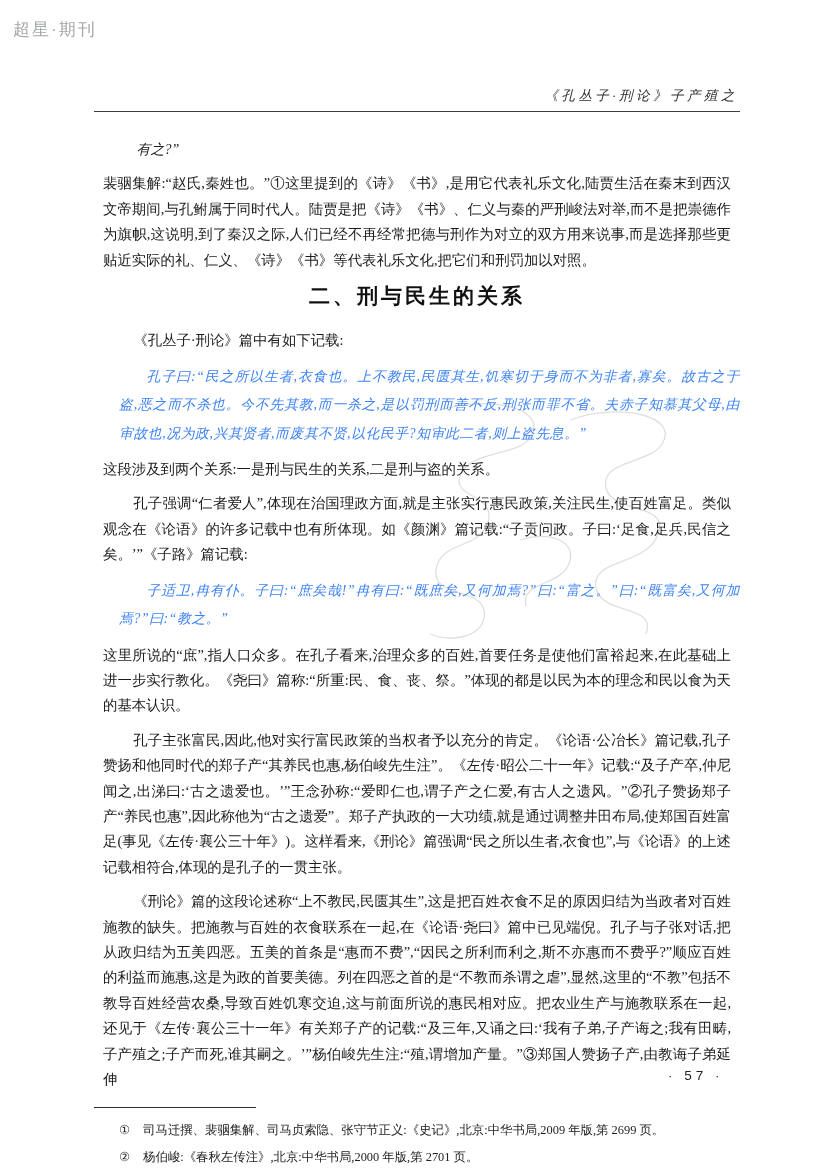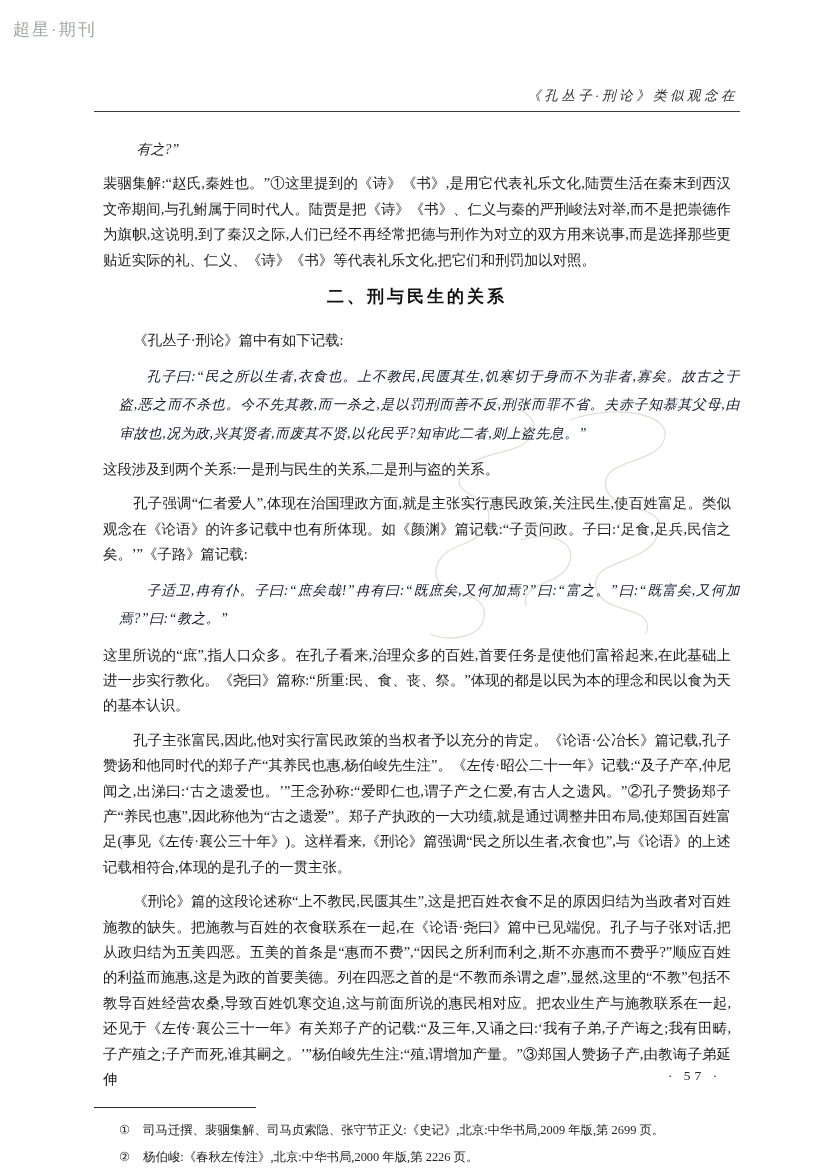--- a/index.html
+++ b/index.html
@@ -52,59 +52,59 @@
 
   p.quote-tail {
     text-indent:2.4em;
     font-style:italic; font-size:14px;
     color:#222;
   }
 
   .section-heading {
     margin:11px 0 19px 0;
     text-align:center; text-indent:0;
-    font-size:17px; font-weight:bold;
+    font-size:21px; font-weight:bold;
     letter-spacing:3px; color:#111;
   }
 
   p.quote {
     margin:2px 0 2px 25px;
     font-style:italic;
     font-size:13.8px; line-height:28.4px;
     letter-spacing:0.6px;
-    text-indent:2em; color:#0f172a;
+    text-indent:2em; color:#3b82f6;
   }
 
   .footnote-rule {
     width:162px; height:0;
     border-top:1.8px solid #2e2e2e;
     margin:15px 0 9px 0;
   }
   .footnotes {
     list-style:none; margin:0; padding:0;
     font-size:12.4px; line-height:26.5px; color:#222;
   }
   .footnote { display:flex; padding-left:25px; }
   .fn-marker { flex:0 0 auto; margin-right:13px; }
   .fn-text { flex:1 1 auto; }
 
   .page-number {
     position:absolute; top:1068px; left:668px;
     font-size:13.5px; letter-spacing:4px; color:#222;
-    font-family:Liberation Serif, serif;
+    font-family:Liberation Sans, sans-serif;
   }
 </style>
 </head>
 <body>
 
 <div class="page">
 
   <div class="brand">超星·期刊</div>
 
-  <div class="running-head">《孔丛子·刑论》类似观念在</div>
+  <div class="running-head">《孔丛子·刑论》子产殖之</div>
   <div class="head-rule"></div>
 
   <svg class="scribble" width="320" height="270" viewBox="0 0 320 270" fill="none">
     <g stroke="#dcdcd6" stroke-width="1.3" opacity="0.9">
       <path d="M40 20 C 90 5, 150 18, 130 48 C 118 66, 70 60, 60 86 C 52 108, 96 104, 88 132"></path>
       <path d="M88 132 C 80 160, 40 150, 36 180 C 32 210, 90 196, 84 228 C 80 248, 50 252, 30 244"></path>
       <path d="M170 30 C 220 12, 280 26, 262 54 C 250 74, 200 70, 206 98 C 212 124, 270 112, 258 144"></path>
       <path d="M258 144 C 248 176, 190 168, 196 198 C 202 226, 258 214, 246 244"></path>
       <path d="M120 150 C 150 140, 180 152, 168 176 C 158 196, 120 192, 126 216"></path>
     </g>
@@ -130,21 +130,21 @@
 
     <div class="footnote-rule"></div>
 
     <ol class="footnotes">
       <li class="footnote">
         <span class="fn-marker">①</span>
         <span class="fn-text">司马迁撰、裴骃集解、司马贞索隐、张守节正义:《史记》,北京:中华书局,2009 年版,第 2699 页。</span>
       </li>
       <li class="footnote">
         <span class="fn-marker">②</span>
-        <span class="fn-text">杨伯峻:《春秋左传注》,北京:中华书局,2000 年版,第 2226 页。</span>
+        <span class="fn-text">杨伯峻:《春秋左传注》,北京:中华书局,2000 年版,第 2701 页。</span>
       </li>
       <li class="footnote">
         <span class="fn-marker">③</span>
         <span class="fn-text">杨伯峻:《春秋左传注》,第 1609 页。</span>
       </li>
     </ol>
 
   </div>
 
   <div class="page-number">·  57  ·</div>

